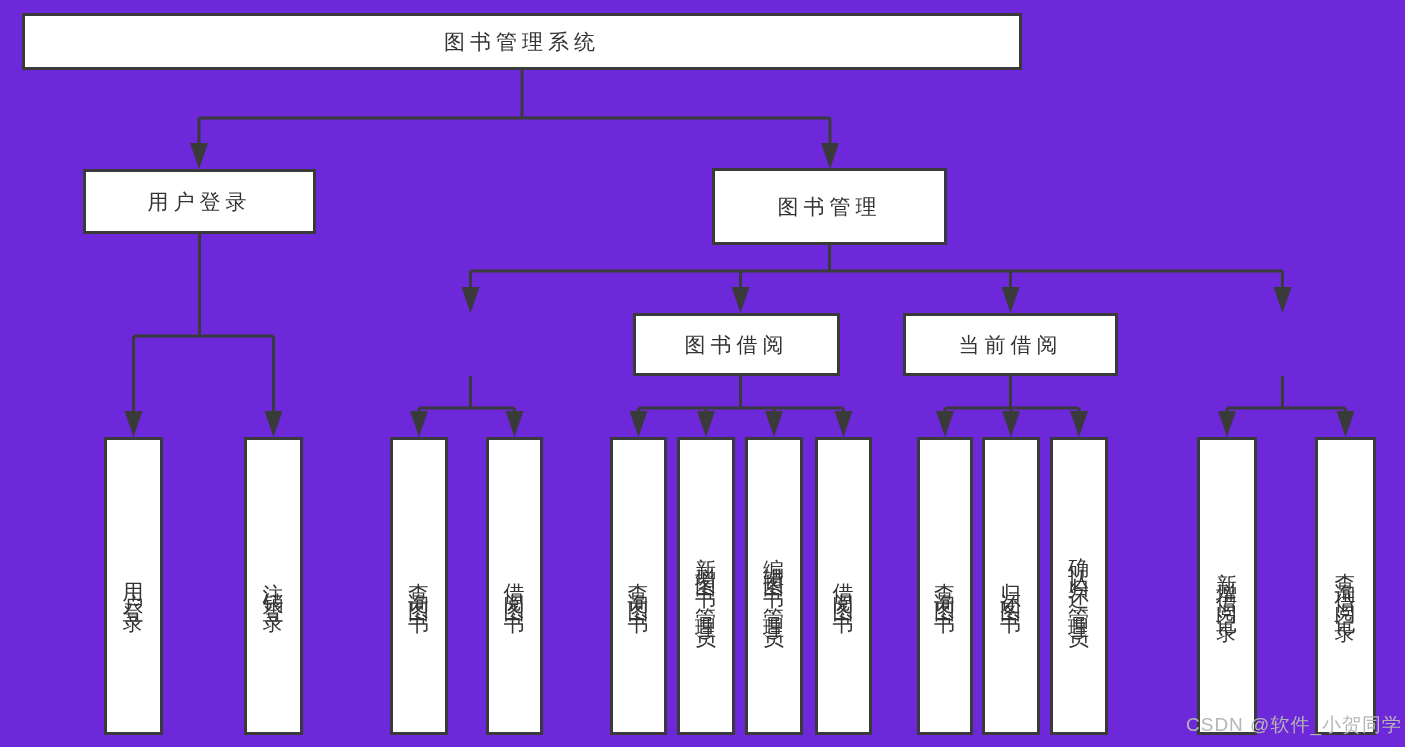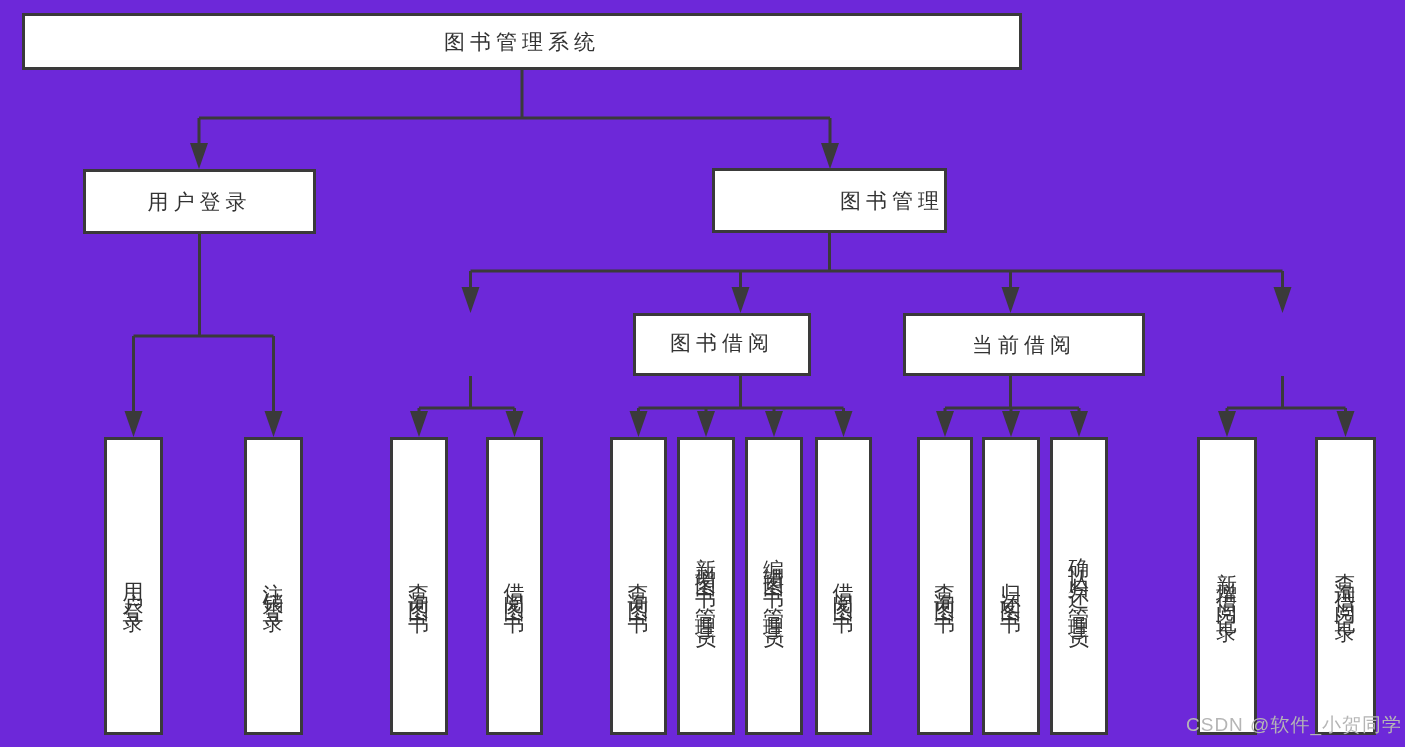--- a/index.html
+++ b/index.html
@@ -39,25 +39,25 @@
   .vnode span {
     writing-mode: vertical-rl;
     text-orientation: mixed;
     font-size: 21px;
     letter-spacing: 10px;
     line-height: 1;
   }
   
   .n-root  { left: 22px;   top: 13px;  width: 1000px; height: 57px; }
   .n-login { left: 83px;   top: 169px; width: 233px;  height: 65px; }
-  .n-mgmt  { left: 712px;  top: 168px; width: 235px;  height: 65px; justify-content: flex-end; }
+  .n-mgmt  { left: 712px;  top: 168px; width: 235px;  height: 77px; }
   .n-l2    { top: 313px; height: 63px; }
   .n-rec   { left: 363px;  width: 215px; }
-  .n-bor   { left: 633px;  width: 178px; font-family: Liberation Mono, monospace; }
-  .n-cur   { left: 903px;  width: 242px; }
+  .n-bor   { left: 633px;  width: 207px; }
+  .n-cur   { left: 903px;  width: 215px; }
   .n-his   { left: 1172px; width: 221px; }
   
   .v1  { left: 104px;  width: 59px; }
   .v2  { left: 244px;  width: 59px; }
   .v3  { left: 390px;  width: 58px; }
   .v4  { left: 486px;  width: 57px; }
   .v5  { left: 610px;  width: 57px; }
   .v6  { left: 677px;  width: 58px; }
   .v7  { left: 745px;  width: 58px; }
   .v8  { left: 815px;  width: 57px; }

